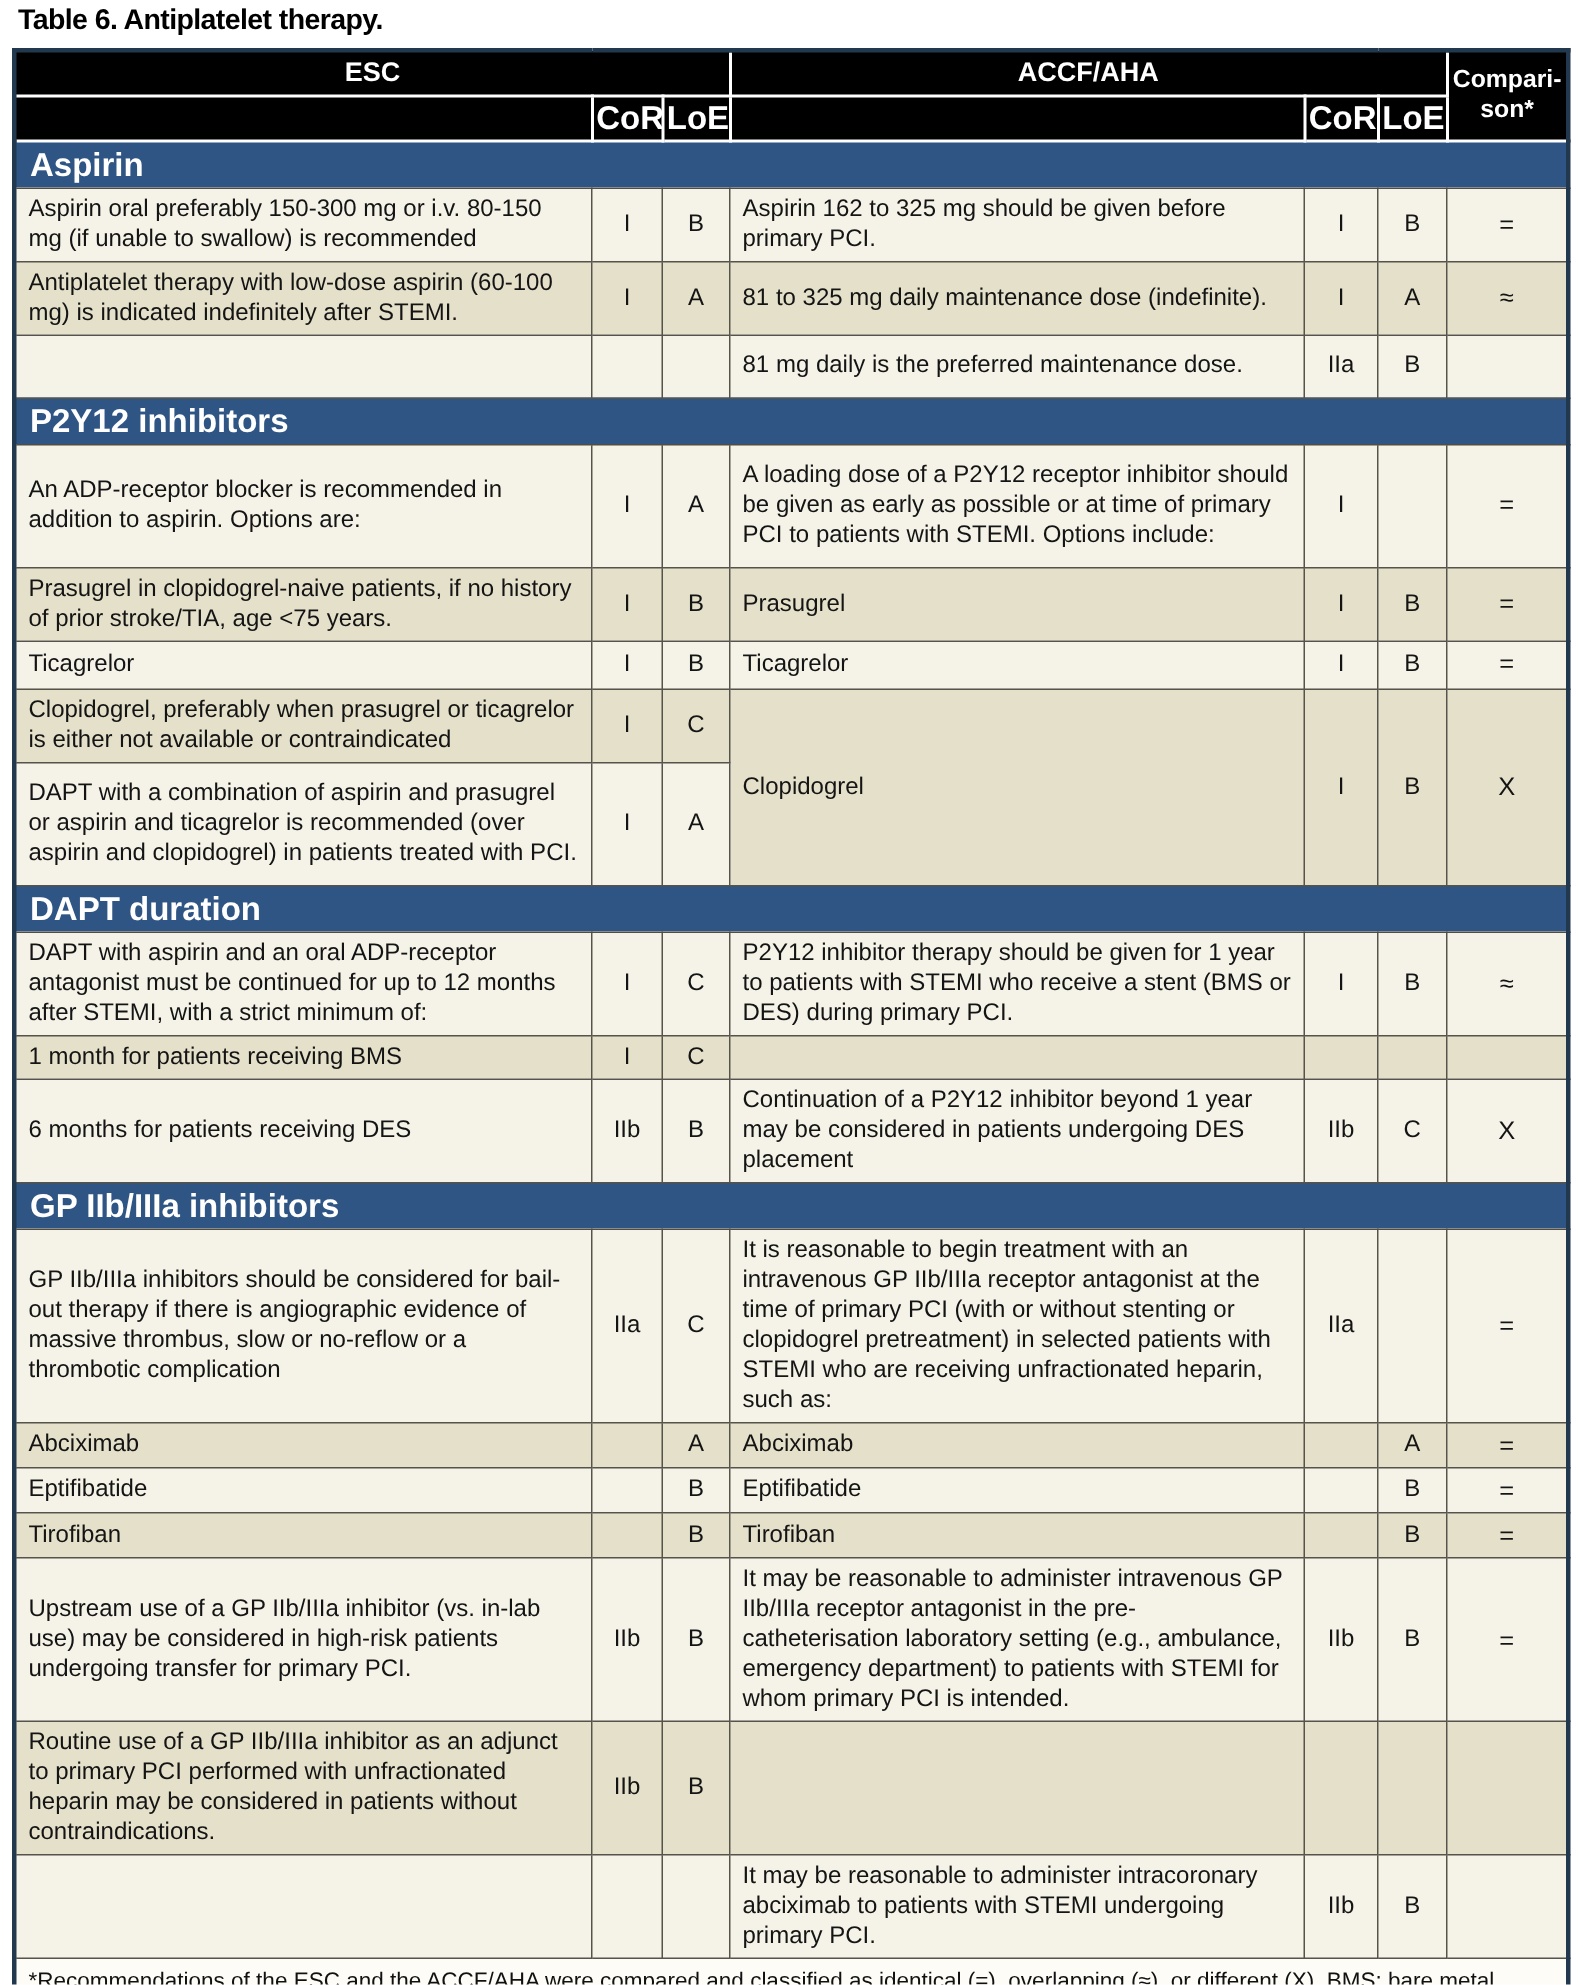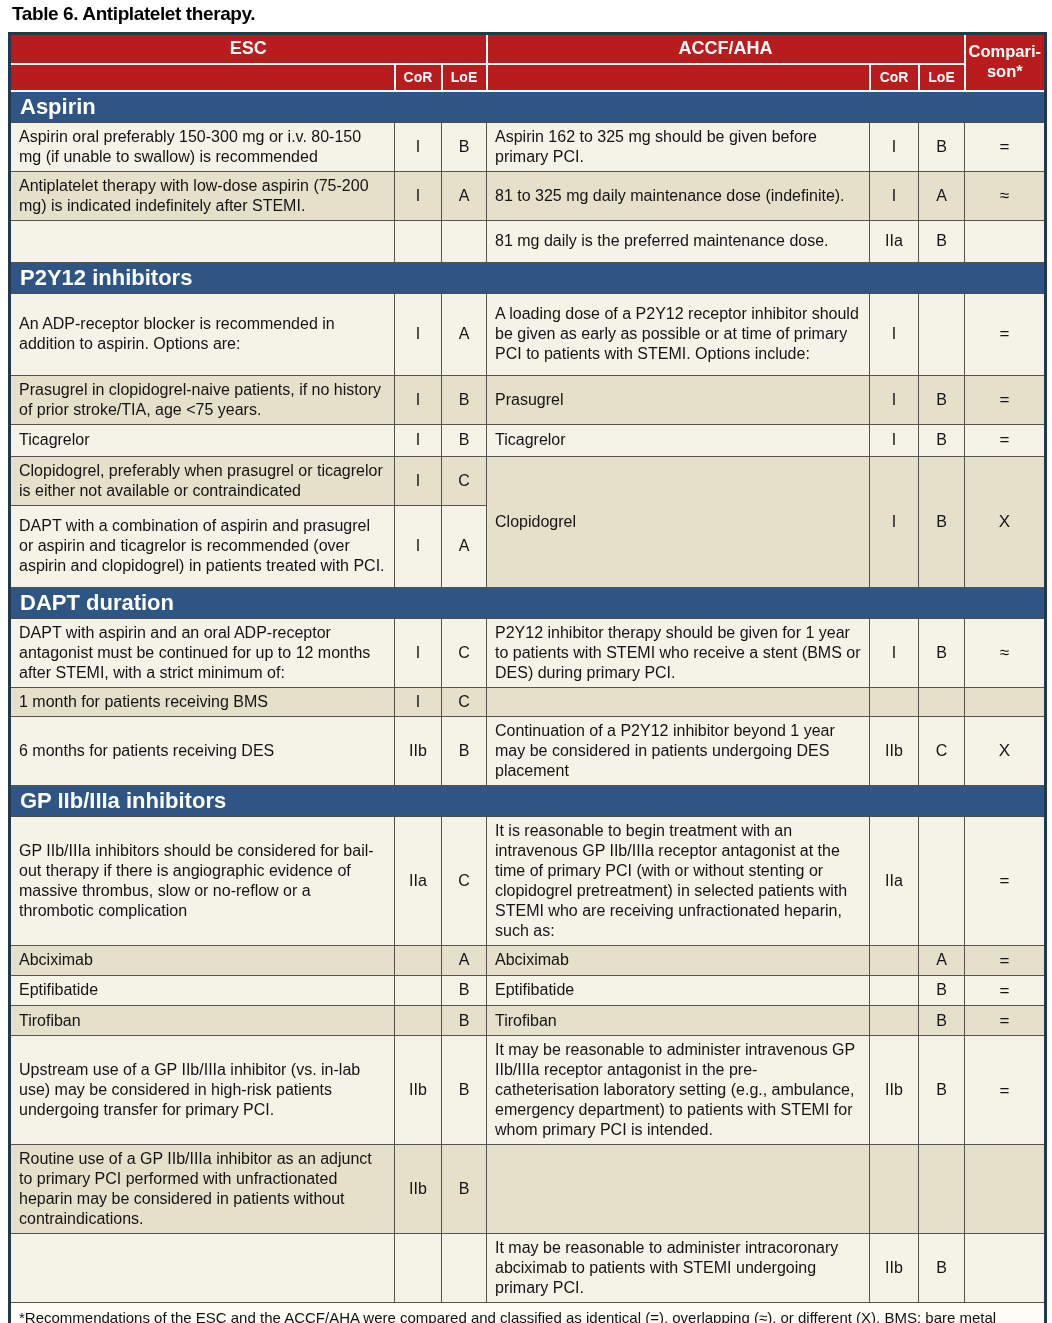--- a/index.html
+++ b/index.html
@@ -19,27 +19,27 @@
   table.cmp {
     position:absolute; left:8px; top:32px;
     width:1036px; table-layout:fixed;
     border-collapse:collapse;
     border:3px solid #22384f;
     border-bottom-width:5px;
   }
 
   
   tr.hdr th {
-    background:#b91c1c; color:#ffffff;
+    background:#000000; color:#ffffff;
     border:2px solid #ffffff;
     font-weight:bold; text-align:center; vertical-align:middle;
     padding:1px 2px;
   }
   th.org { font-size:18px; }
-  th.colhead { font-size:14px; }
+  th.colhead { font-size:22px; }
   th.comp-hdr { font-size:16.5px; line-height:1.2; padding:1px 3px; }
   th.blank { font-size:1px; }
 
   
   tr.section td {
     background:#2e5584; color:#ffffff;
     font-weight:bold; font-size:22px;
     padding:2px 9px; vertical-align:middle;
     border:1px solid #4f4d45;
   }
@@ -103,21 +103,21 @@
       <tr style="height:48px">
         <td class="cell t lt">Aspirin oral preferably 150-300 mg or i.v. 80-150 mg (if unable to swallow) is recommended</td>
         <td class="cell c lt">I</td>
         <td class="cell c lt">B</td>
         <td class="cell t lt">Aspirin 162 to 325 mg should be given before primary PCI.</td>
         <td class="cell c lt">I</td>
         <td class="cell c lt">B</td>
         <td class="cell c sym lt">=</td>
       </tr>
       <tr style="height:48px">
-        <td class="cell t dk">Antiplatelet therapy with low-dose aspirin (75-200 mg) is indicated indefinitely after STEMI.</td>
+        <td class="cell t dk">Antiplatelet therapy with low-dose aspirin (60-100 mg) is indicated indefinitely after STEMI.</td>
         <td class="cell c dk">I</td>
         <td class="cell c dk">A</td>
         <td class="cell t dk">81 to 325 mg daily maintenance dose (indefinite).</td>
         <td class="cell c dk">I</td>
         <td class="cell c dk">A</td>
         <td class="cell c sym dk">≈</td>
       </tr>
       <tr style="height:42px">
         <td class="cell t lt"></td>
         <td class="cell c lt"></td>

